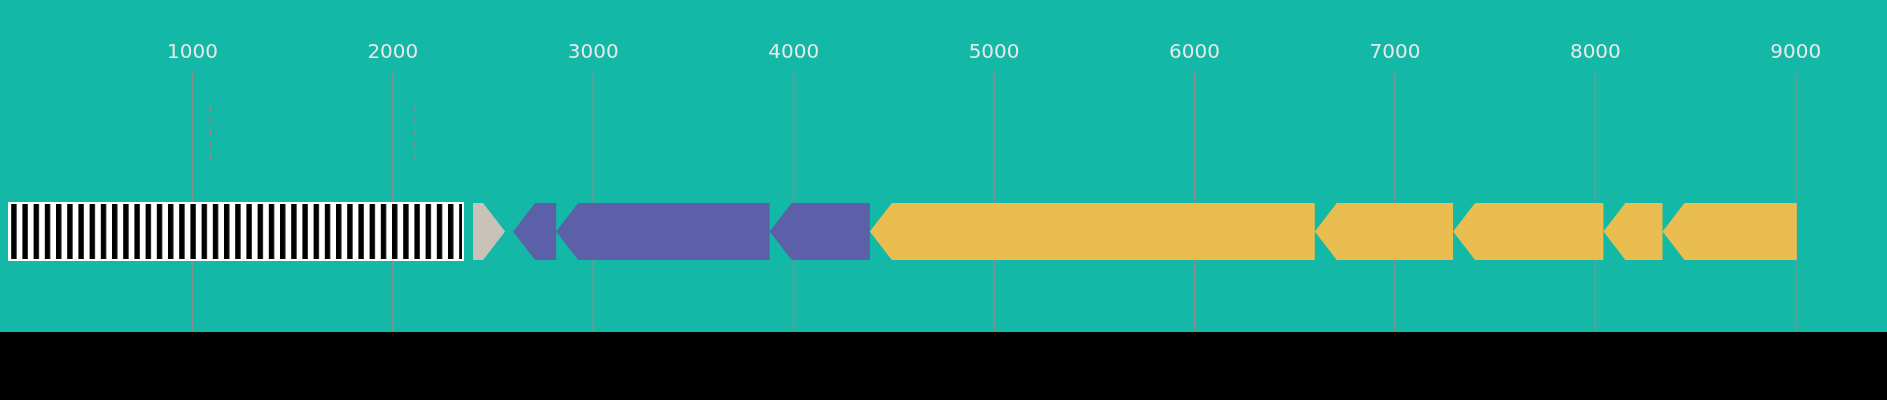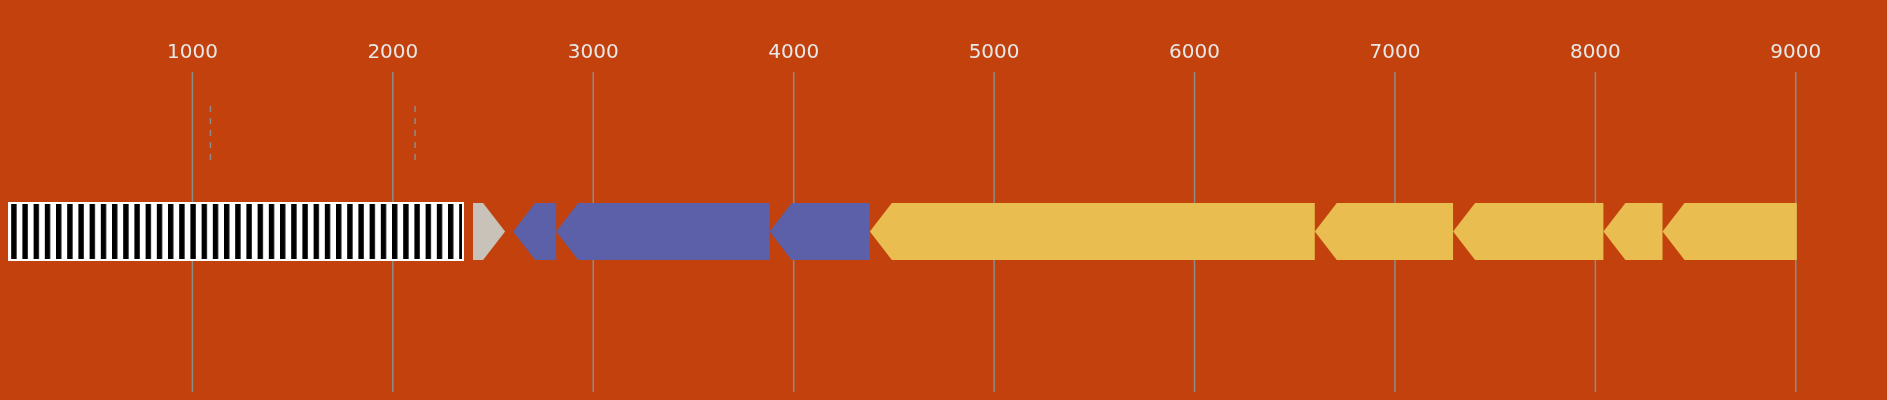--- a/index.html
+++ b/index.html
@@ -3,22 +3,22 @@
 <meta charset="utf-8">
 <style>
   html, body {
     margin: 0;
     padding: 0;
     background: #000000;
   }
   .chart-frame {
     position: relative;
     width: 1887px;
-    height: 400px;
-    background: #c2410c;
+    height: 332px;
+    background: #14b8a6;
     overflow: hidden;
     font-family: "DejaVu Sans", sans-serif;
   }
   svg text {
     font-family: "DejaVu Sans", "Liberation Sans", sans-serif;
   }
 </style>
 </head>
 <body>
 

